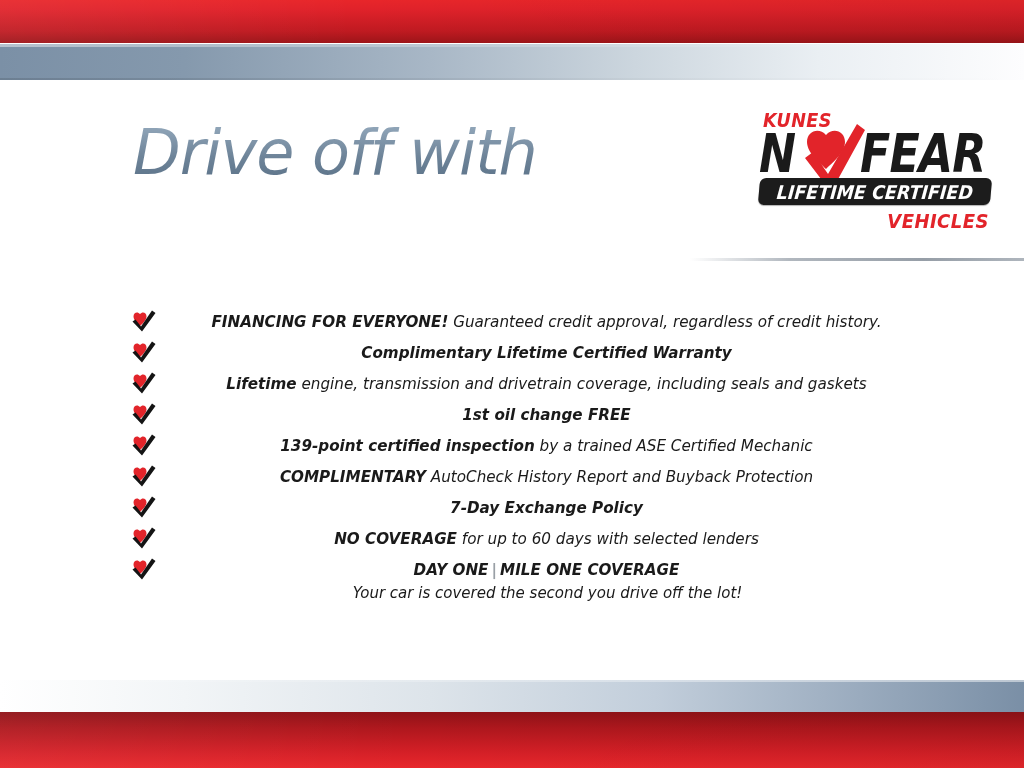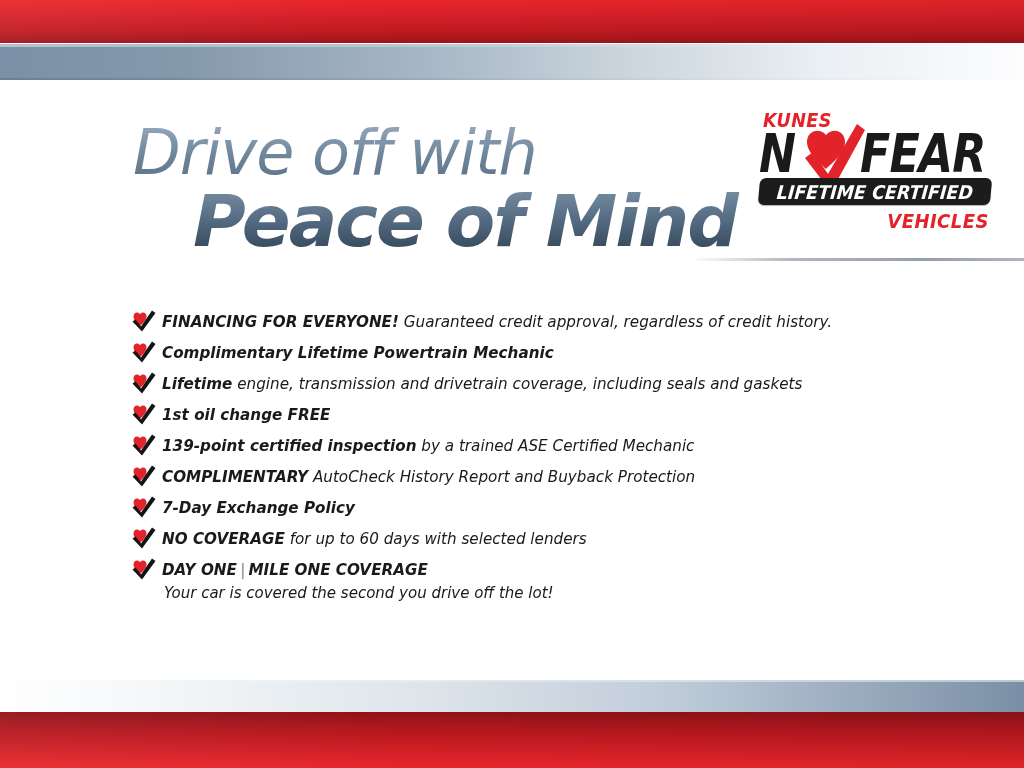--- a/index.html
+++ b/index.html
@@ -148,21 +148,21 @@
 
   
   .bullets {
     position:absolute; left:131px; top:307px; width:800px;
   }
   .bullet-row {
     position:relative;
     min-height:31px;
     padding-left:31px;
     margin-bottom:0px;
-    display:flex; flex-direction:column; justify-content:flex-start;
+    display:flex; flex-direction:column; justify-content:flex-start;align-items:center;
   }
   .bullet-icon {
     position:absolute; left:0px; top:3px; width:25px; height:22px;
   }
   .bullet-text {
     font-family:"DejaVu Sans", sans-serif;
     font-size:15.2px; line-height:31px;
     font-style:italic; color:#1a1a1a;
     white-space:nowrap;
   }
@@ -182,21 +182,20 @@
 </head>
 <body>
 
 <div class="page">
 
   <div class="band-red-top"></div>
   <div class="band-gray-top"></div>
 
   <div class="headline">
     <div class="headline-line1">Drive off with</div>
-    <div class="headline-line2">Peace of Mind</div>
   </div>
 
   <div class="divider"></div>
 
   <div class="logo">
     <div class="logo-kunes">KUNES</div>
     <div class="logo-mainrow">
       <span class="logo-n">N</span>
       <span class="logo-fear">FEAR</span>
       <span class="logo-mark">
@@ -224,21 +223,21 @@
       <div class="bullet-text"><span class="lead">FINANCING FOR EVERYONE!</span><span> Guaranteed credit approval, regardless of credit history.</span></div>
     </div>
 
     <div class="bullet-row">
       <span class="bullet-icon">
         <svg viewBox="0 0 50 44" width="25" height="22" aria-hidden="true">
           <path d="M5 13 C5 5, 13 2, 18 8 C23 2, 31 5, 31 13 C31 21, 21 29, 18 32 C15 29, 5 21, 5 13 Z" fill="#e2242a"></path>
           <path d="M9 19 L20 33 L42 1 L49 6 L22 43 L3 23 Z" fill="#141414"></path>
         </svg>
       </span>
-      <div class="bullet-text"><span class="lead">Complimentary Lifetime Powertrain Mechanic</span><span></span></div>
+      <div class="bullet-text"><span class="lead">Complimentary Lifetime Certified Warranty</span><span></span></div>
     </div>
 
     <div class="bullet-row">
       <span class="bullet-icon">
         <svg viewBox="0 0 50 44" width="25" height="22" aria-hidden="true">
           <path d="M5 13 C5 5, 13 2, 18 8 C23 2, 31 5, 31 13 C31 21, 21 29, 18 32 C15 29, 5 21, 5 13 Z" fill="#e2242a"></path>
           <path d="M9 19 L20 33 L42 1 L49 6 L22 43 L3 23 Z" fill="#141414"></path>
         </svg>
       </span>
       <div class="bullet-text"><span class="lead">Lifetime</span><span> engine, transmission and drivetrain coverage, including seals and gaskets</span></div>

